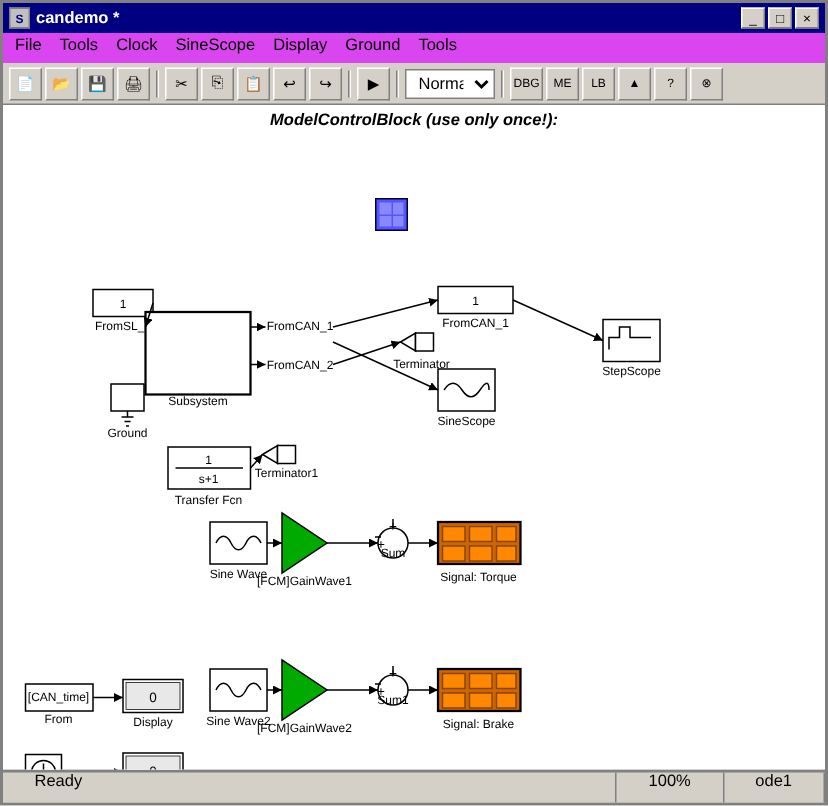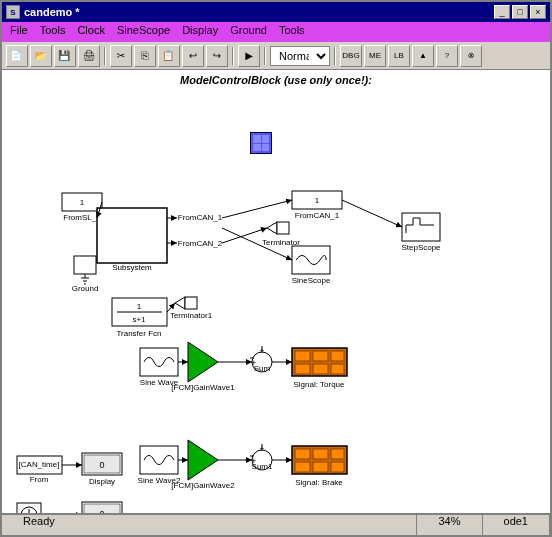--- a/index.html
+++ b/index.html
@@ -408,19 +408,19 @@
       <line x1="260" y1="429" x2="260" y2="423" stroke="black" stroke-width="1"></line>
       <line x1="252" y1="435" x2="248" y2="435" stroke="black" stroke-width="1"></line>
     </svg>
   </div>
 
   <div class="status-bar">
     <div class="status-section">
       <span>Ready</span>
     </div>
     <div class="status-section">
-      <span>34%</span>
+      <span>100%</span>
     </div>
     <div class="status-section">
       <span>ode1</span>
     </div>
   </div>
 </div>
 
 </body></html>

